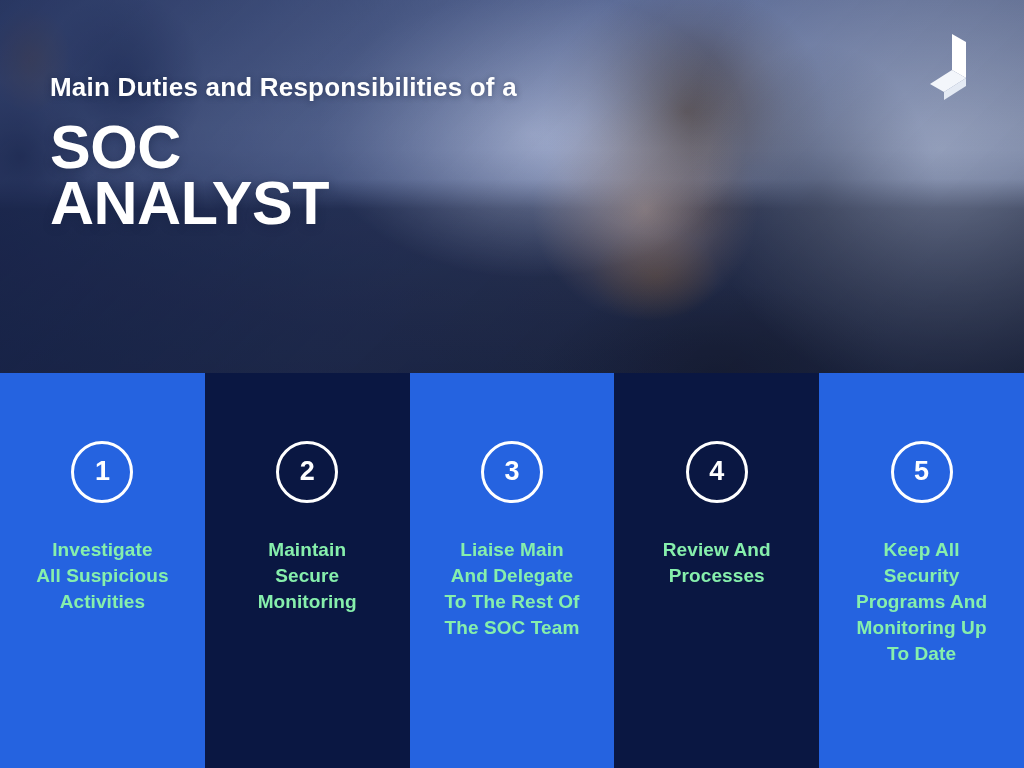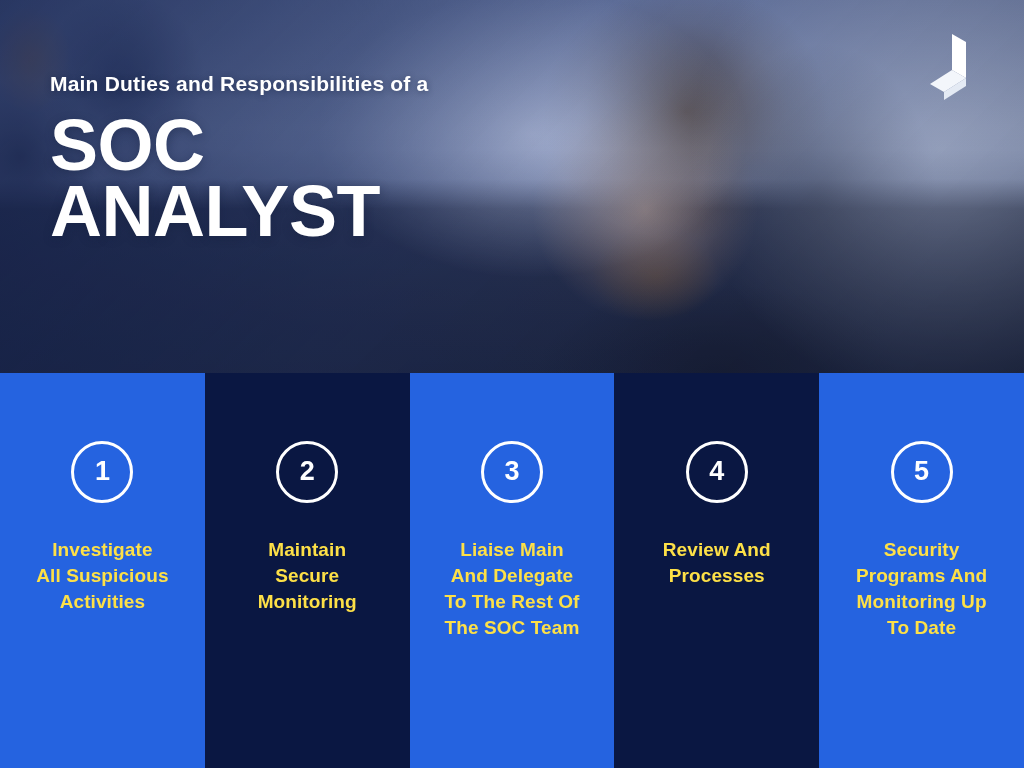--- a/index.html
+++ b/index.html
@@ -79,31 +79,31 @@
   }
 
   .hero-text {
     position: absolute;
     left: 50px;
     top: 72px;
     z-index: 5;
   }
 
   .kicker {
-    font-size: 21px;
+    font-size: 26px;
     font-weight: bold;
     letter-spacing: 0.2px;
     color: #ffffff;
     text-shadow: 0 1px 6px rgba(18,28,58,0.45);
     white-space: nowrap;
   }
 
   .headline {
     margin-top: 16px;
-    font-size: 72px;
+    font-size: 61px;
     line-height: 0.92;
     font-weight: bold;
     letter-spacing: -0.5px;
     color: #ffffff;
     text-shadow: 0 2px 10px rgba(18,28,58,0.35);
   }
   .headline .line { display: block; }
 
   
   .logo {
@@ -156,21 +156,21 @@
   }
 
   .col-text {
     margin-top: 34px;
     width: 100%;
     padding: 0 8px;
     text-align: center;
     font-size: 19px;
     line-height: 26px;
     font-weight: bold;
-    color: #fde047;
+    color: #86efac;
     letter-spacing: 0.1px;
   }
   .col-text .tline { display: block; white-space: nowrap; }
 </style>
 </head>
 <body>
 
 <div class="poster">
 
   <div class="hero">
@@ -239,20 +239,21 @@
         <span class="tline">Review And</span>
         <span class="tline">Processes</span>
       </div>
     </div>
 
     <div class="col light">
       <div class="badge">
         <span class="badge-num">5</span>
       </div>
       <div class="col-text">
+        <span class="tline">Keep All</span>
         <span class="tline">Security</span>
         <span class="tline">Programs And</span>
         <span class="tline">Monitoring Up</span>
         <span class="tline">To Date</span>
       </div>
     </div>
 
   </div>
 </div>
 

